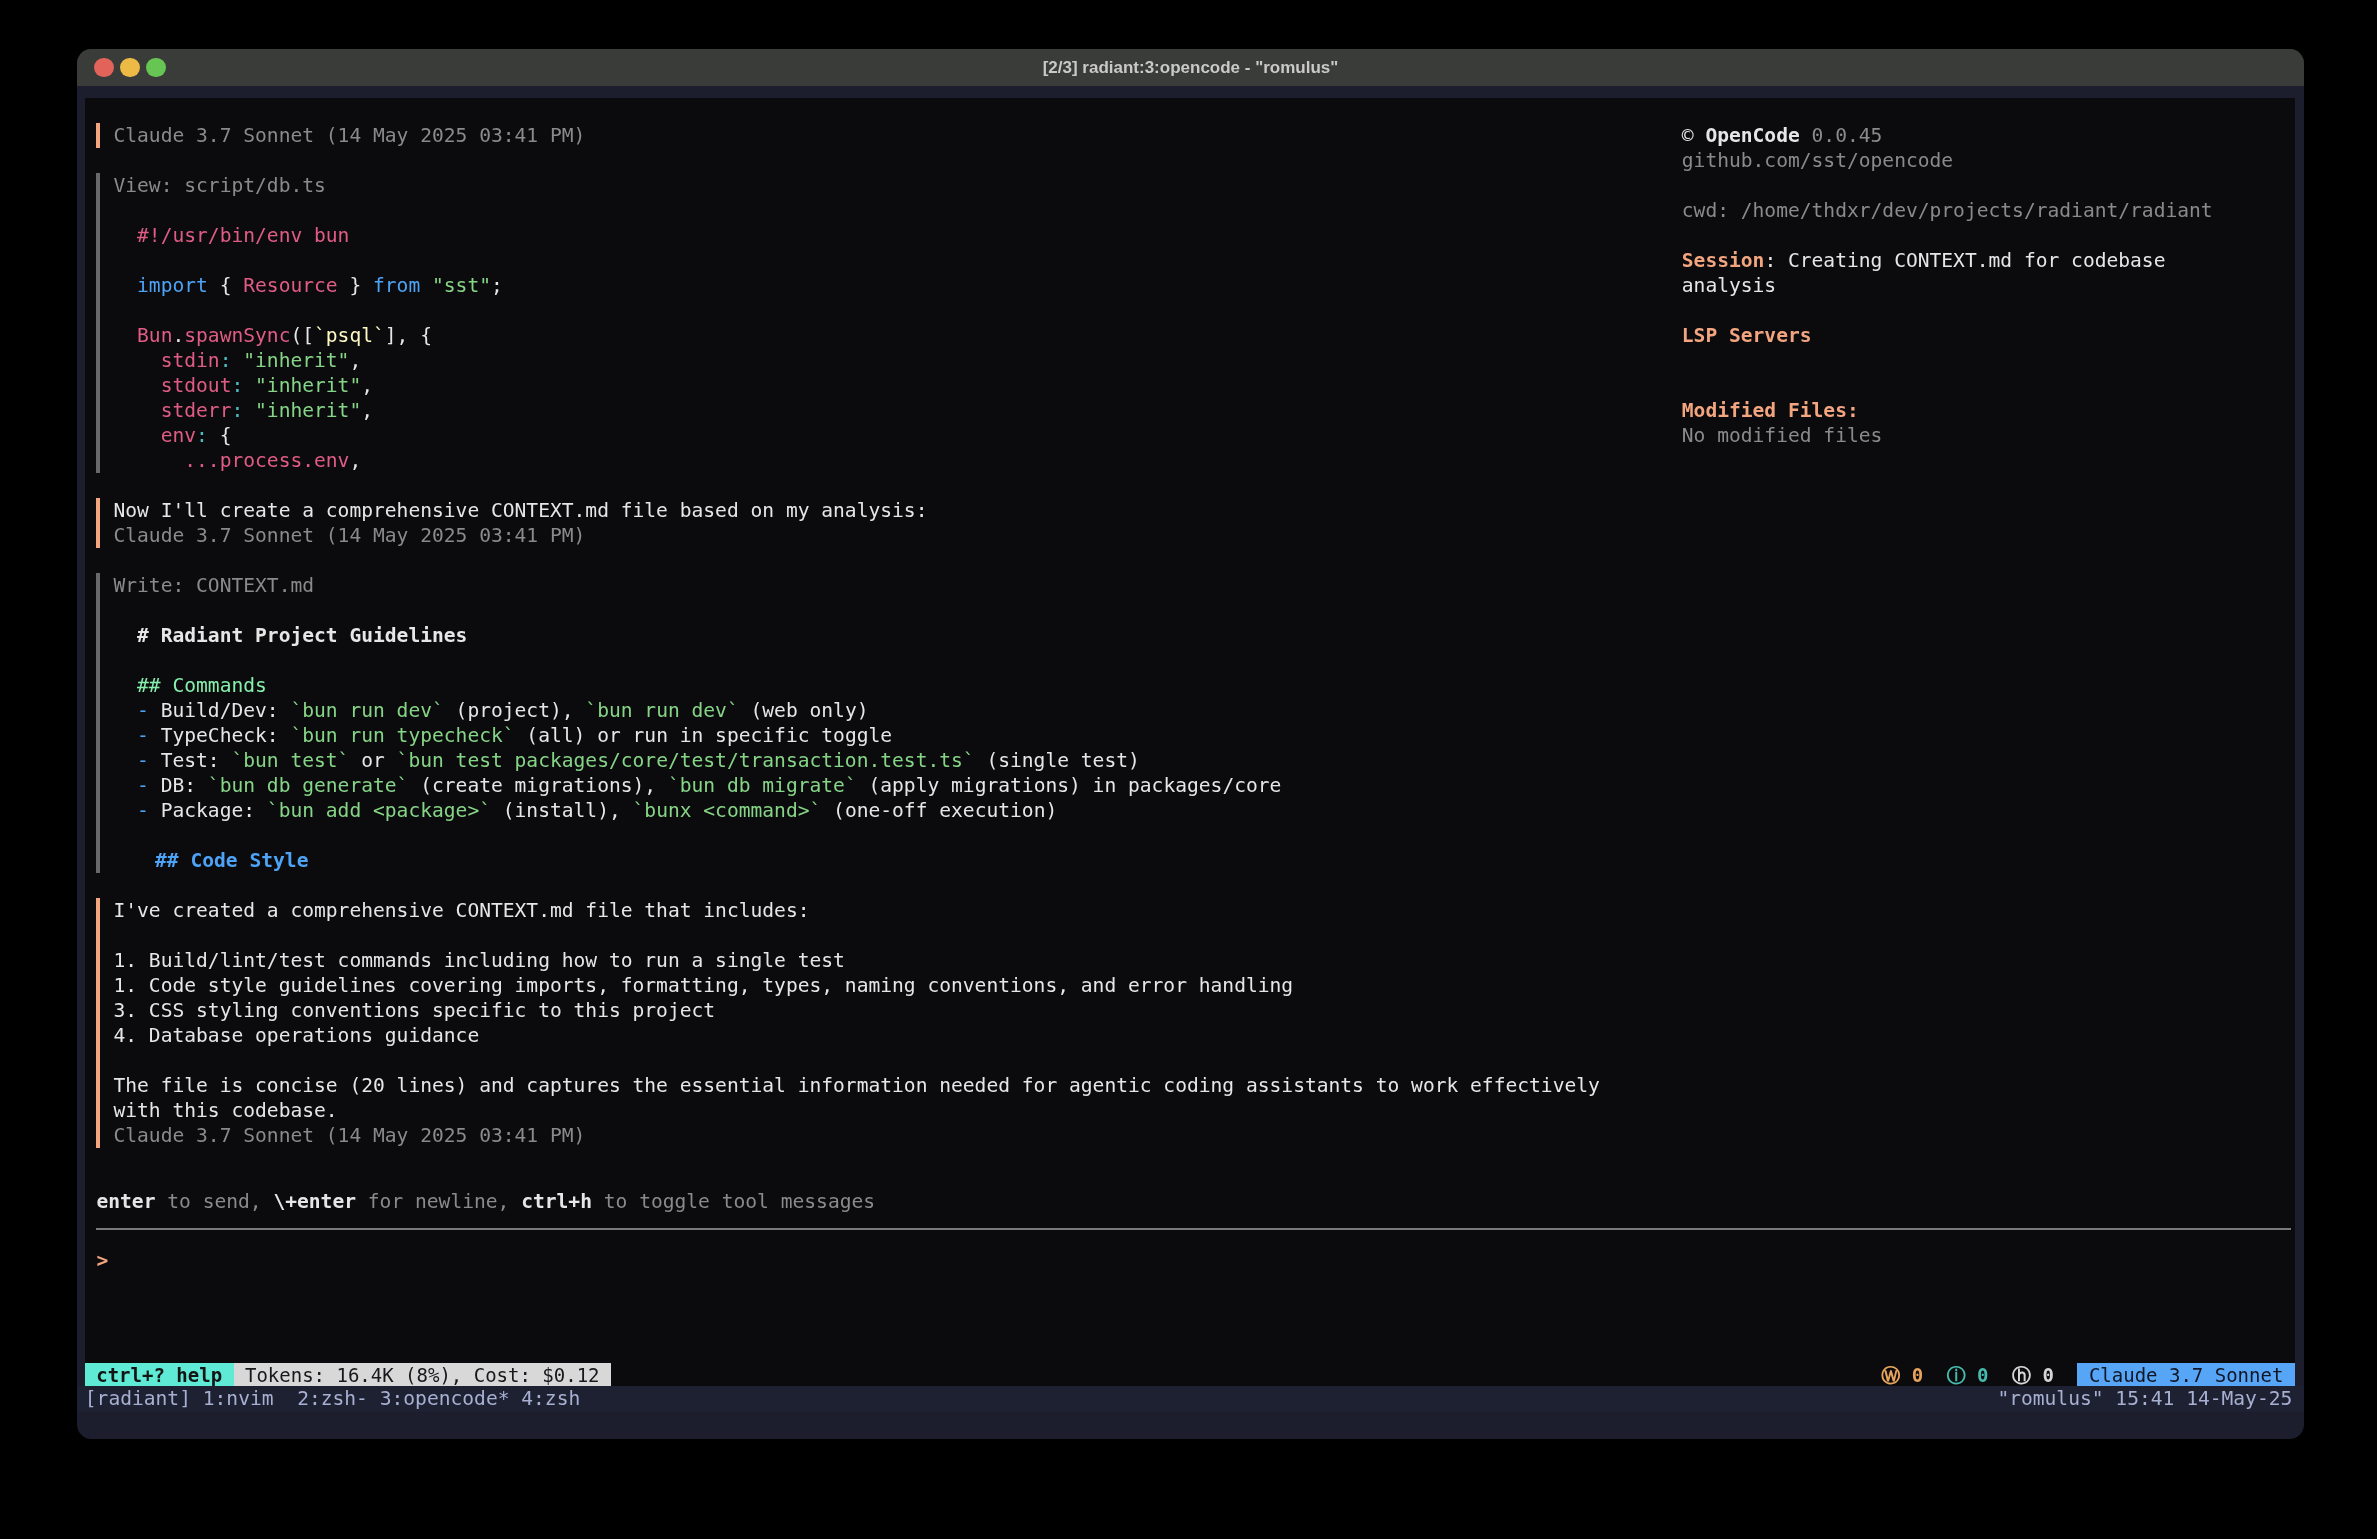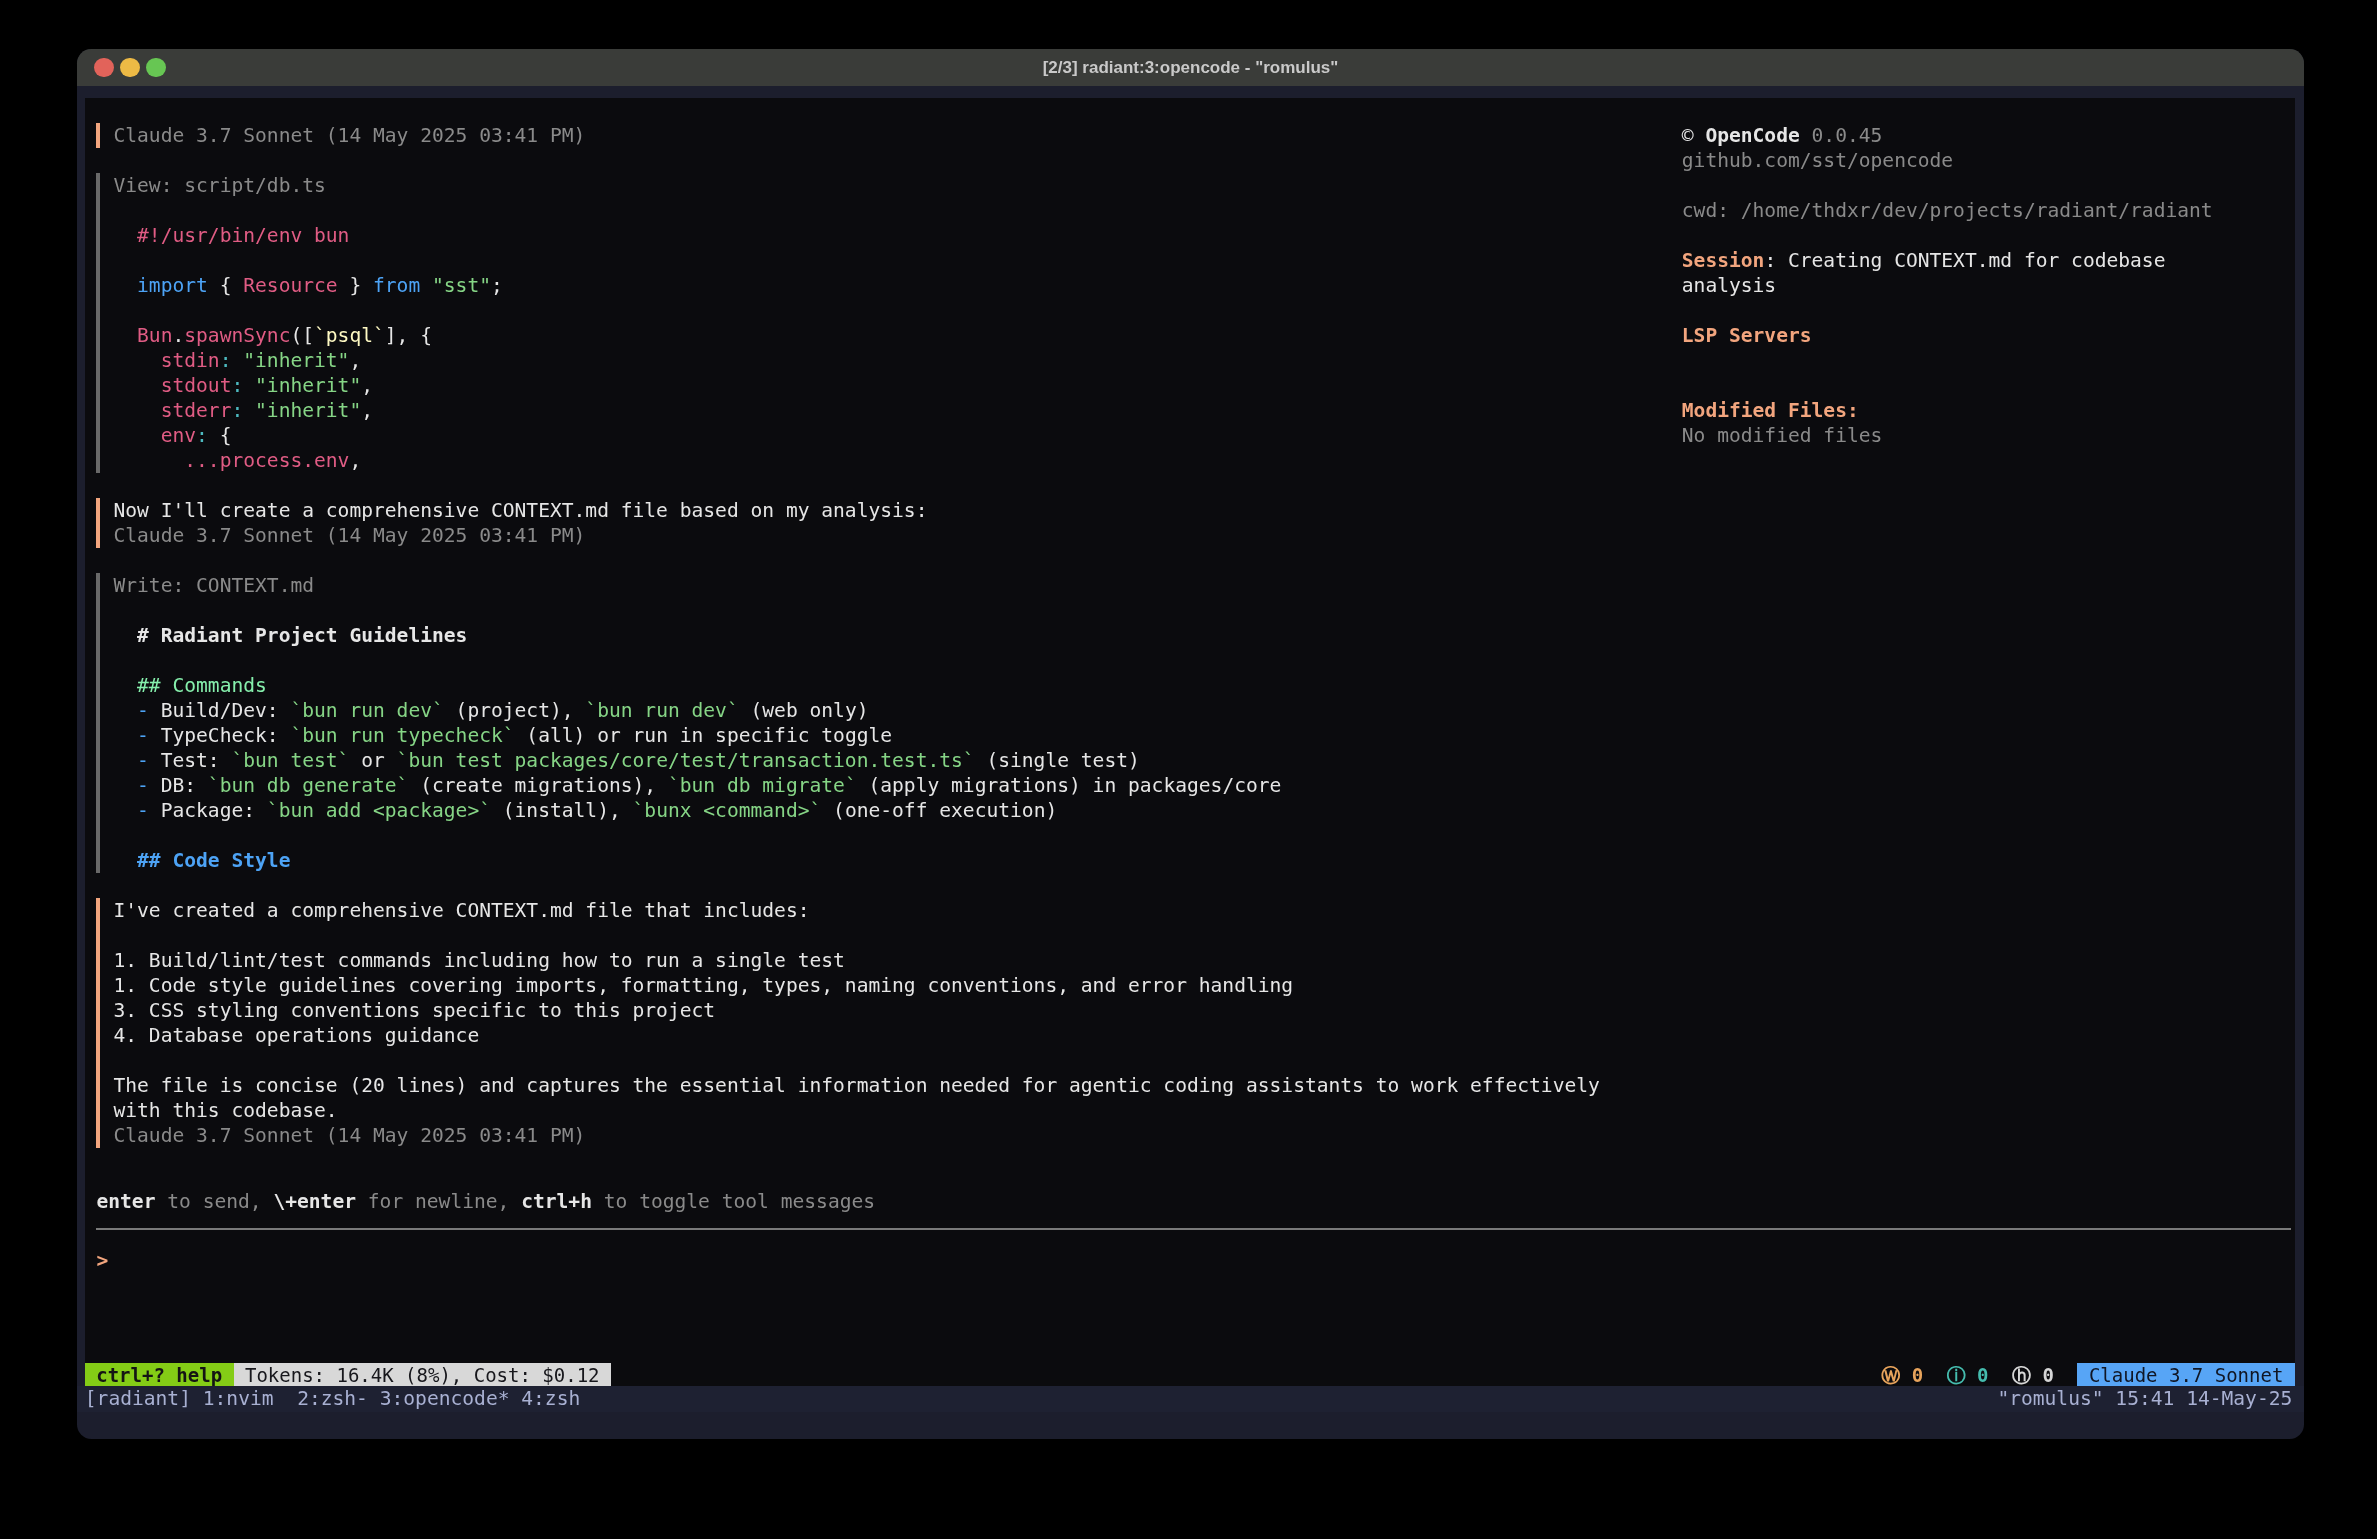--- a/index.html
+++ b/index.html
@@ -34,21 +34,21 @@
   .bottom{position:absolute;left:11.7px;right:3.9px;top:1091px;}
   .hints{height:25px;white-space:pre;}
   .divider{height:2.6px;background:#7a7a7a;margin-top:13.7px;}
   .promptline{margin-top:18px;height:25px;display:flex;align-items:center;}
   .prompt-symbol{color:#f2a57e;font-weight:bold;white-space:pre;}
   .prompt-input{flex:1;height:25px;}
 
   .statusbar{position:absolute;left:0;right:0;bottom:0;height:24px;display:flex;
     line-height:24px;white-space:pre;font-size:19px;}
   .badge{display:inline-block;height:24px;}
-  .badge-key{background:#84cc16;color:#141414;font-weight:bold;}
+  .badge-key{background:#5eead4;color:#141414;font-weight:bold;}
   .badge-info{background:#d8d8d8;color:#17171c;}
   .diags{margin-left:auto;display:flex;}
   .diag{margin-left:23.5px;font-weight:bold;}
   .badge-model{background:#57a5f6;color:#101624;margin-left:23.5px;}
 
   
   .tmuxbar{position:absolute;left:0;right:0;top:1337px;height:26px;background:#1e2132;
     color:#a8b0d2;font-family:"DejaVu Sans Mono","DejaVu Sans",monospace;font-size:19.6px;line-height:26px;
     white-space:pre;display:flex;}
   .tmux-left{padding-left:7.8px;display:flex;}
@@ -97,21 +97,21 @@
           <div class="ln"></div>
           <div class="ln"><span style="color: rgb(230, 230, 230);">  </span><span style="color: rgb(230, 230, 230); font-weight: bold;"># Radiant Project Guidelines</span></div>
           <div class="ln"></div>
           <div class="ln"><span style="color: rgb(230, 230, 230);">  </span><span style="color: #86efac; font-weight: normal;">## Commands</span></div>
           <div class="ln"><span style="color: rgb(230, 230, 230);">  </span><span style="color: rgb(77, 163, 245);">-</span><span style="color: rgb(230, 230, 230);"> Build/Dev: </span><span style="color: rgb(134, 213, 134);">`bun run dev`</span><span style="color: rgb(230, 230, 230);"> (project), </span><span style="color: rgb(134, 213, 134);">`bun run dev`</span><span style="color: rgb(230, 230, 230);"> (web only)</span></div>
           <div class="ln"><span style="color: rgb(230, 230, 230);">  </span><span style="color: rgb(77, 163, 245);">-</span><span style="color: rgb(230, 230, 230);"> TypeCheck: </span><span style="color: rgb(134, 213, 134);">`bun run typecheck`</span><span style="color: rgb(230, 230, 230);"> (all) or run in specific toggle</span></div>
           <div class="ln"><span style="color: rgb(230, 230, 230);">  </span><span style="color: rgb(77, 163, 245);">-</span><span style="color: rgb(230, 230, 230);"> Test: </span><span style="color: rgb(134, 213, 134);">`bun test`</span><span style="color: rgb(230, 230, 230);"> or </span><span style="color: rgb(134, 213, 134);">`bun test packages/core/test/transaction.test.ts`</span><span style="color: rgb(230, 230, 230);"> (single test)</span></div>
           <div class="ln"><span style="color: rgb(230, 230, 230);">  </span><span style="color: rgb(77, 163, 245);">-</span><span style="color: rgb(230, 230, 230);"> DB: </span><span style="color: rgb(134, 213, 134);">`bun db generate`</span><span style="color: rgb(230, 230, 230);"> (create migrations), </span><span style="color: rgb(134, 213, 134);">`bun db migrate`</span><span style="color: rgb(230, 230, 230);"> (apply migrations) in packages/core</span></div>
           <div class="ln"><span style="color: rgb(230, 230, 230);">  </span><span style="color: rgb(77, 163, 245);">-</span><span style="color: rgb(230, 230, 230);"> Package: </span><span style="color: rgb(134, 213, 134);">`bun add &lt;package&gt;`</span><span style="color: rgb(230, 230, 230);"> (install), </span><span style="color: rgb(134, 213, 134);">`bunx &lt;command&gt;`</span><span style="color: rgb(230, 230, 230);"> (one-off execution)</span></div>
           <div class="ln"></div>
-          <div class="ln"><span style="color: rgb(230, 230, 230);">  </span><span style="color: rgb(77, 163, 245); font-weight: bold;">## Code Style</span></div>
+          <div class="ln"><span style="color: rgb(230, 230, 230);">  </span><span style="color: rgb(77, 163, 245); font-weight: bold; margin-left: 18px;">## Code Style</span></div>
         </div>
         <div class="block orange">
           <div class="ln"><span style="color: rgb(230, 230, 230);">I've created a comprehensive CONTEXT.md file that includes:</span></div>
           <div class="ln"></div>
           <div class="ln"><span style="color: rgb(230, 230, 230);">1. Build/lint/test commands including how to run a single test</span></div>
           <div class="ln"><span style="color: rgb(230, 230, 230);">1. Code style guidelines covering imports, formatting, types, naming conventions, and error handling</span></div>
           <div class="ln"><span style="color: rgb(230, 230, 230);">3. CSS styling conventions specific to this project</span></div>
           <div class="ln"><span style="color: rgb(230, 230, 230);">4. Database operations guidance</span></div>
           <div class="ln"></div>
           <div class="ln"><span style="color: rgb(230, 230, 230);">The file is concise (20 lines) and captures the essential information needed for agentic coding assistants to work effectively</span></div>

